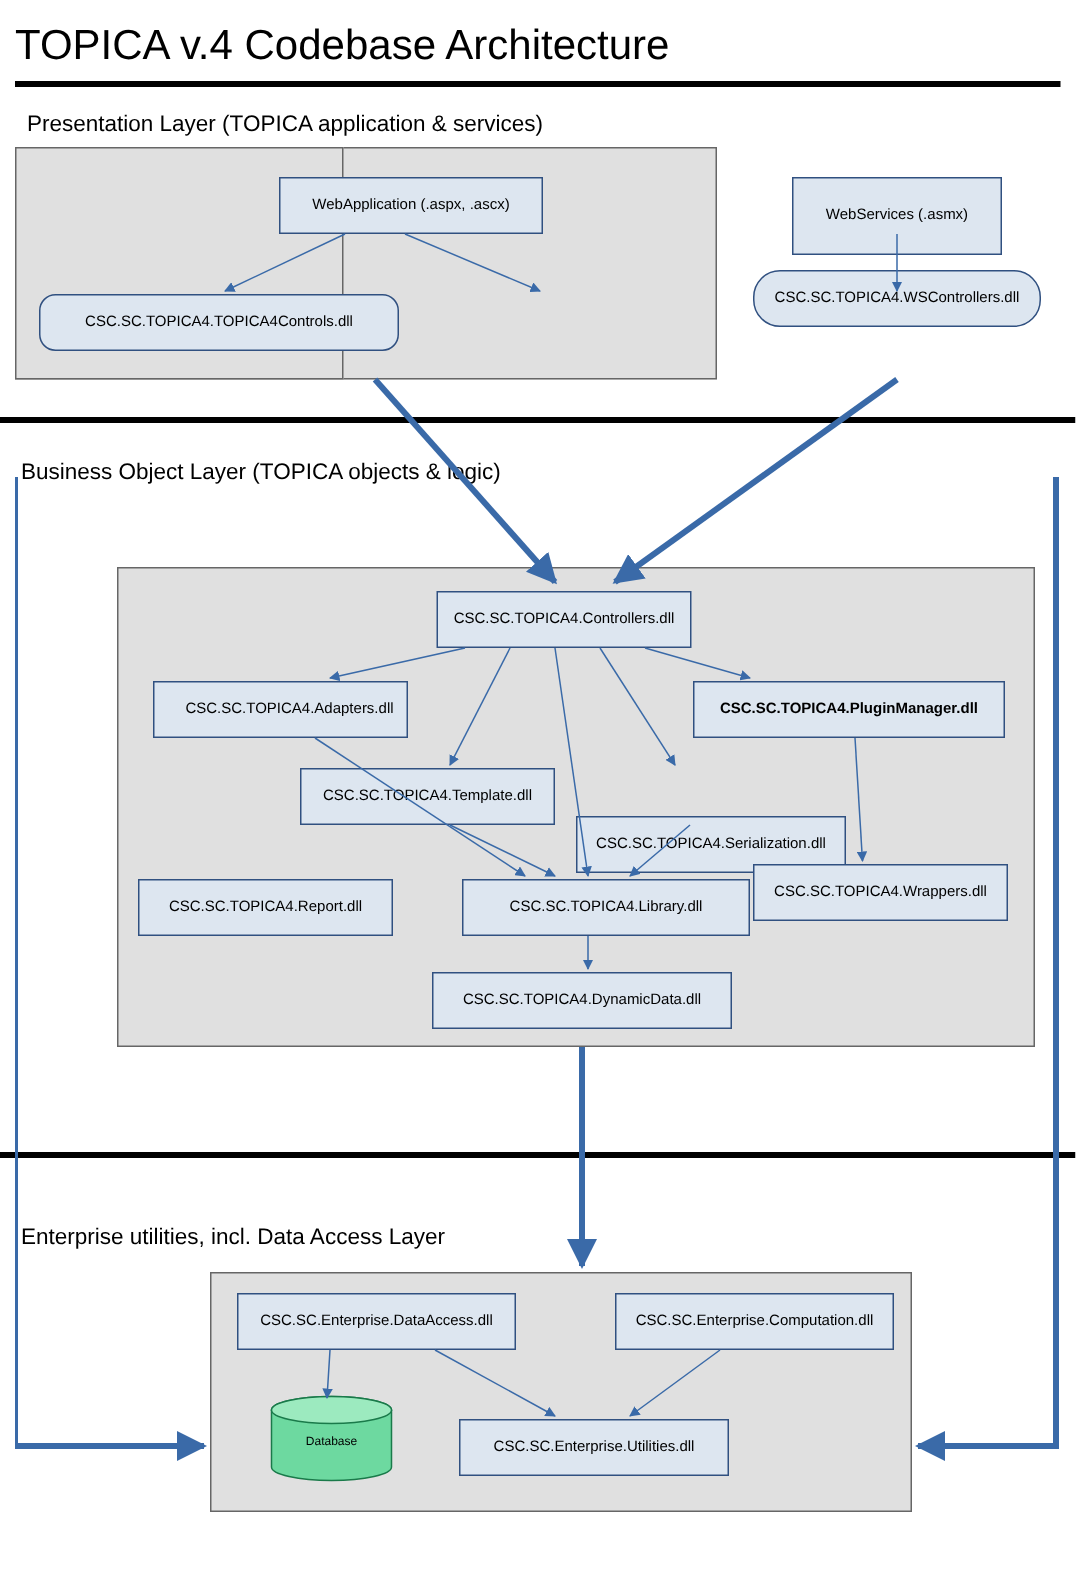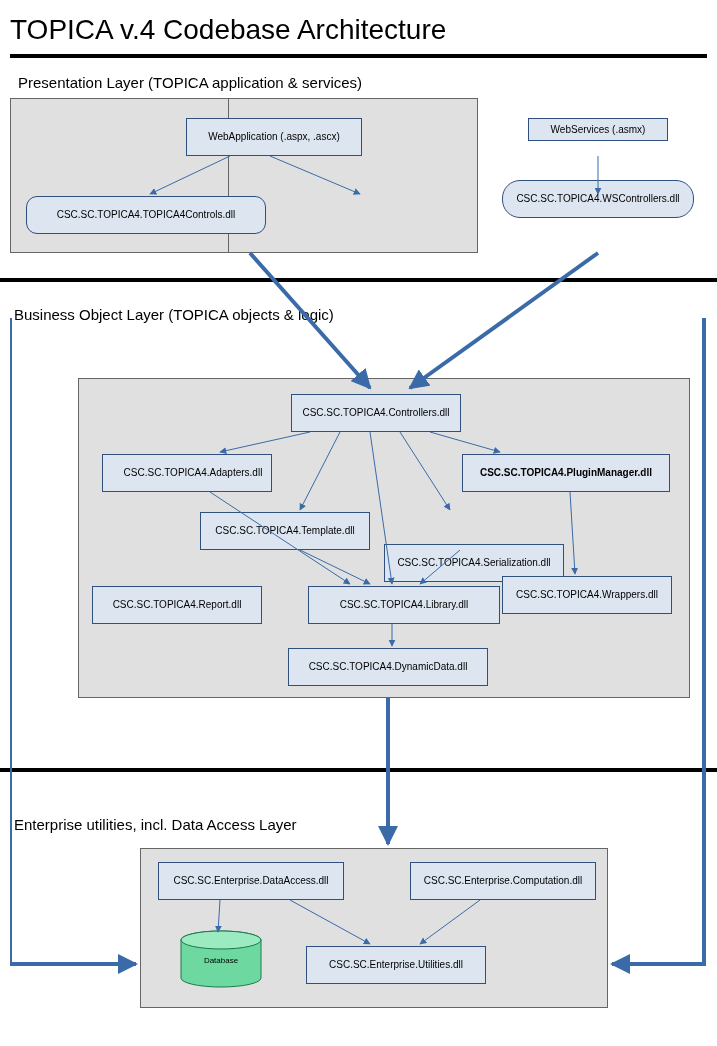--- a/index.html
+++ b/index.html
@@ -80,21 +80,21 @@
 
   <div class="hr-line" style="top:210px;"></div>
   <div class="hr-line" style="top:700px;"></div>
 
   <div class="panel" style="left:0;top:30px;width:468px;height:155px;"></div>
   <div class="panel" style="left:478;top:30px;width:219px;height:155px;"></div>
 
   <div class="box" style="left:152px;top:50px;width:176px;height:38px;margin-left:24px;">WebApplication (.aspx, .ascx)</div>
   <div class="box" style="left:16px;top:128px;width:240px;height:38px;border-radius:11px;">CSC.SC.TOPICA4.TOPICA4Controls.dll</div>
 
-  <div class="box" style="left:518px;top:50px;width:140px;height:23px;">WebServices (.asmx)</div>
+  <div class="box" style="left:518px;top:50px;width:140px;height:52px;">WebServices (.asmx)</div>
   <div class="box" style="left:492px;top:112px;width:192px;height:38px;border-radius:18px;">CSC.SC.TOPICA4.WSControllers.dll</div>
 
   <div class="panel" style="left:68px;top:310px;width:612px;height:320px;"></div>
 
   <div class="box" style="left:270px;top:326px;width:170px;height:38px;margin-left:11px;">CSC.SC.TOPICA4.Controllers.dll</div>
   <div class="box" style="left:92px;top:386px;width:170px;height:38px;padding-left:14px;">CSC.SC.TOPICA4.Adapters.dll</div>
   <div class="box" style="left:452px;top:386px;width:208px;height:38px;font-weight:bold;">CSC.SC.TOPICA4.PluginManager.dll</div>
   <div class="box" style="left:190px;top:444px;width:170px;height:38px;">CSC.SC.TOPICA4.Template.dll</div>
   <div class="box" style="left:374px;top:444px;width:180px;height:38px;margin-top:32px;">CSC.SC.TOPICA4.Serialization.dll</div>
   <div class="box" style="left:82px;top:518px;width:170px;height:38px;">CSC.SC.TOPICA4.Report.dll</div>

